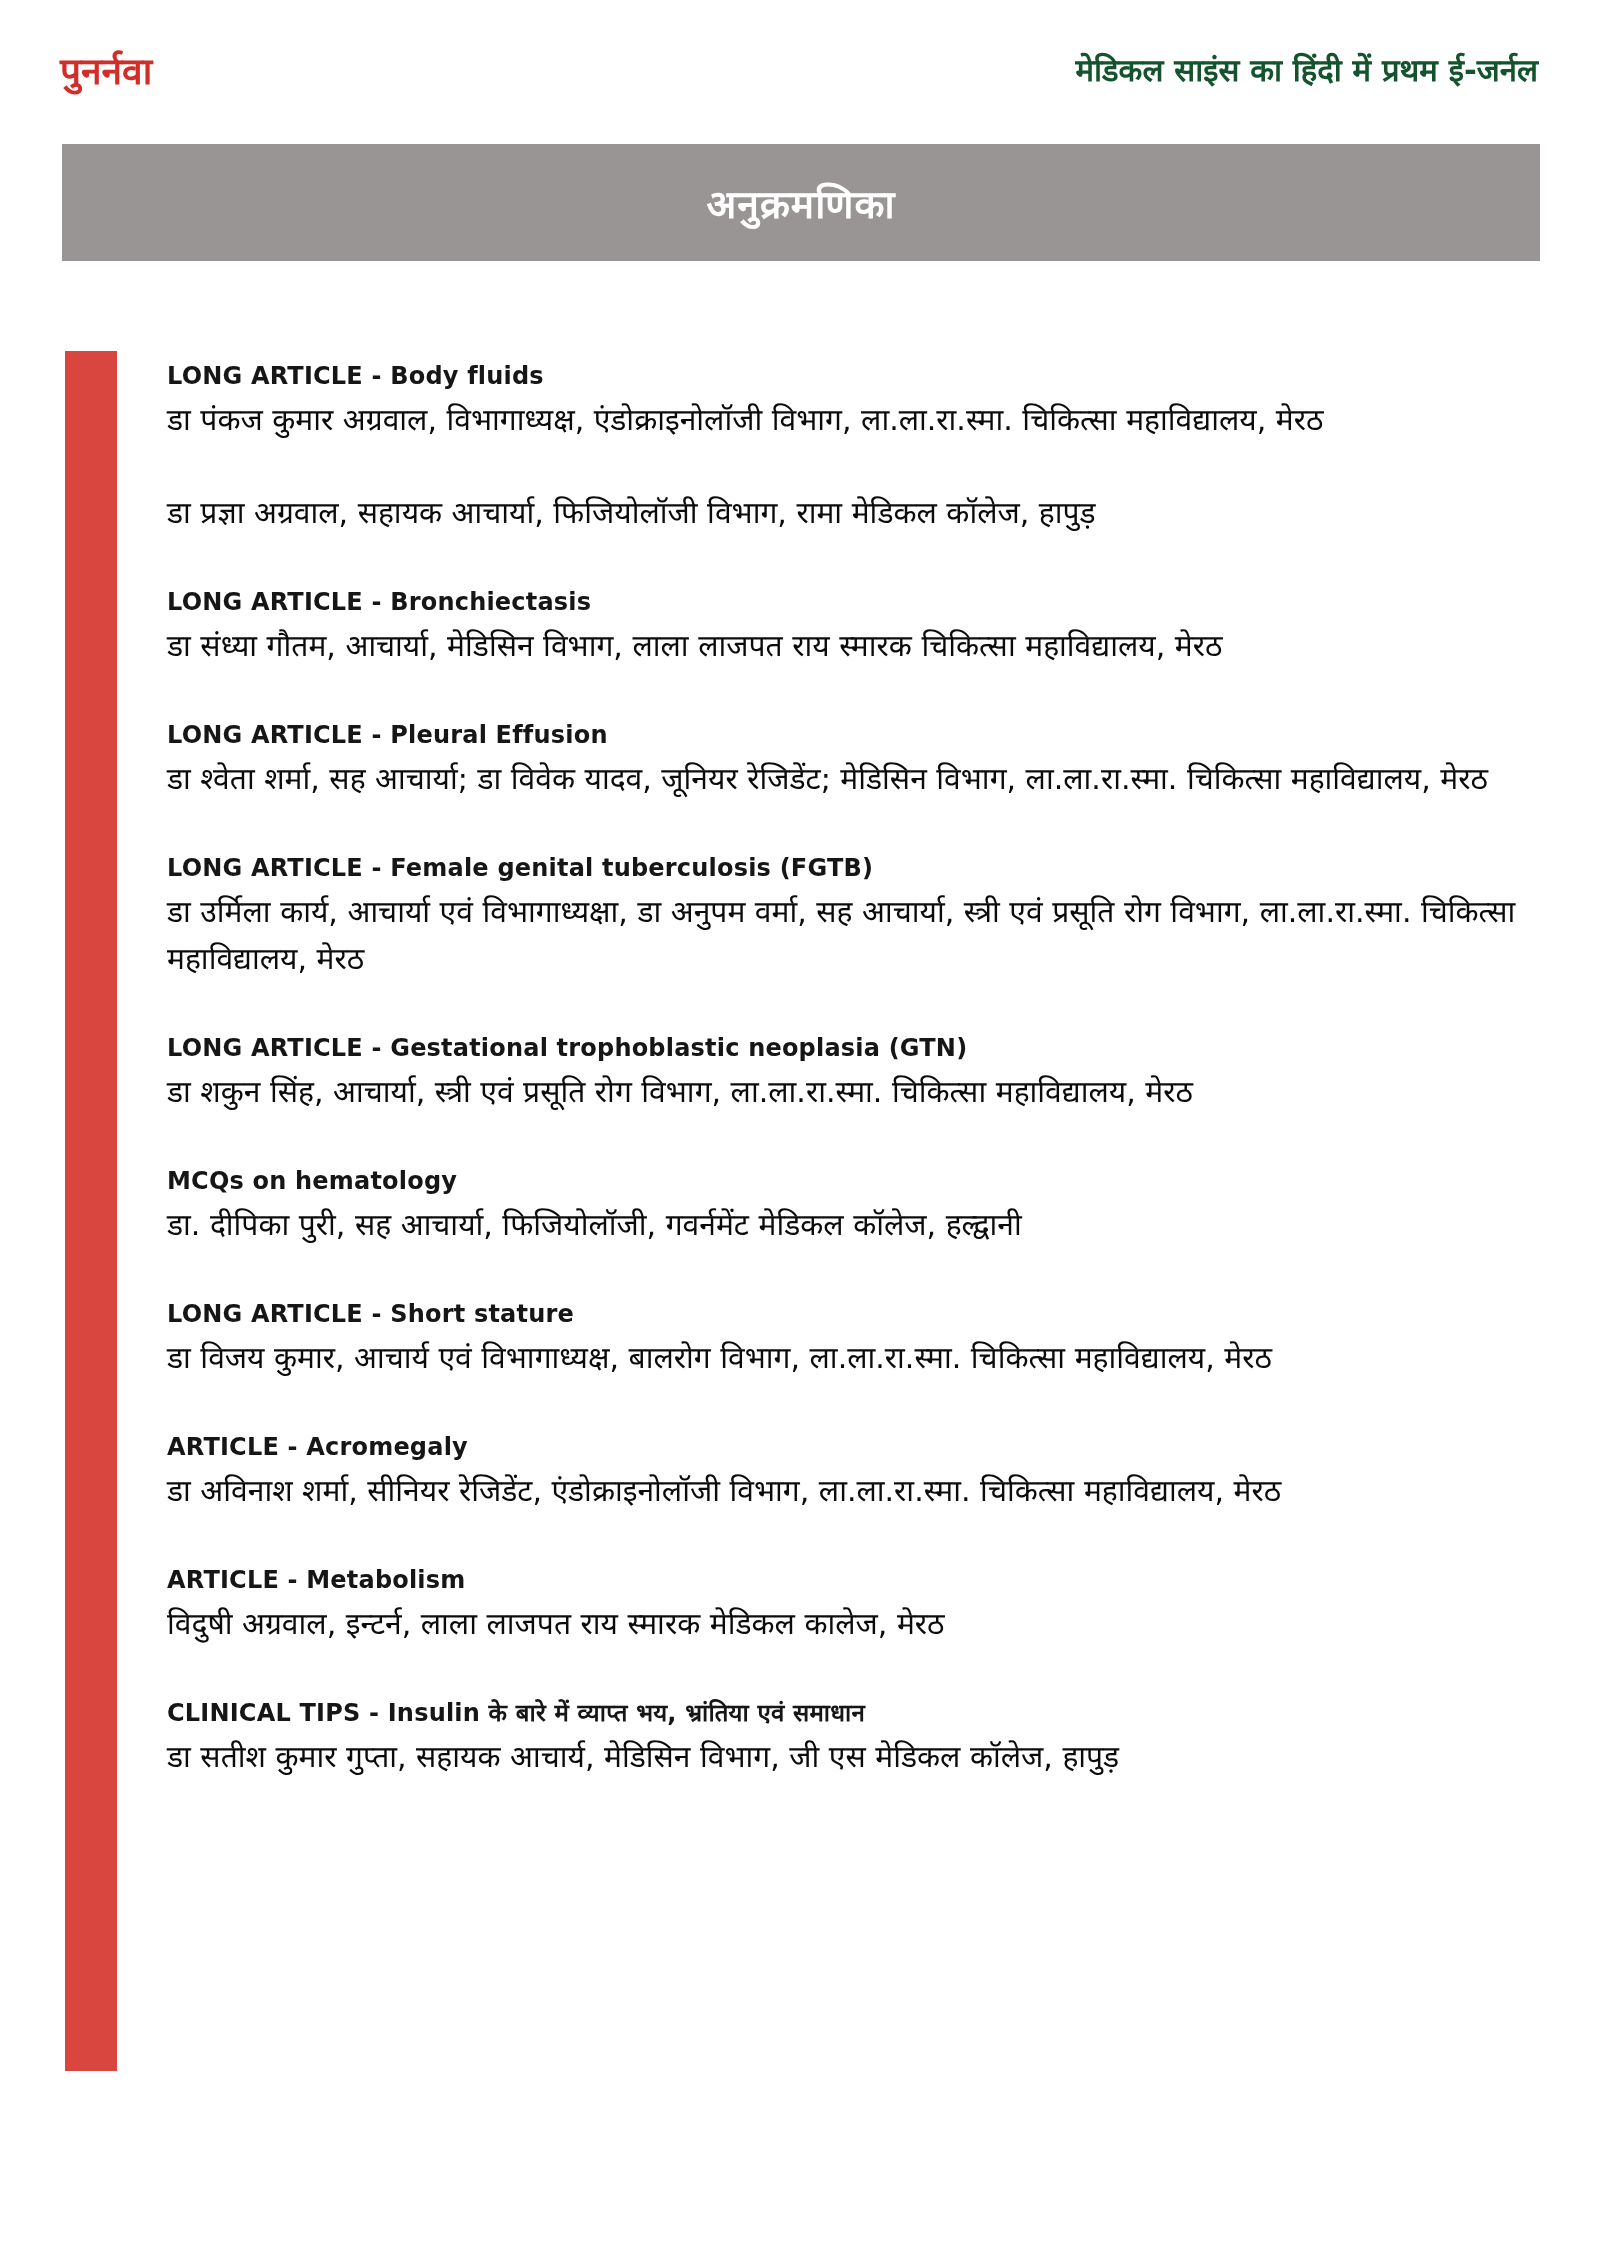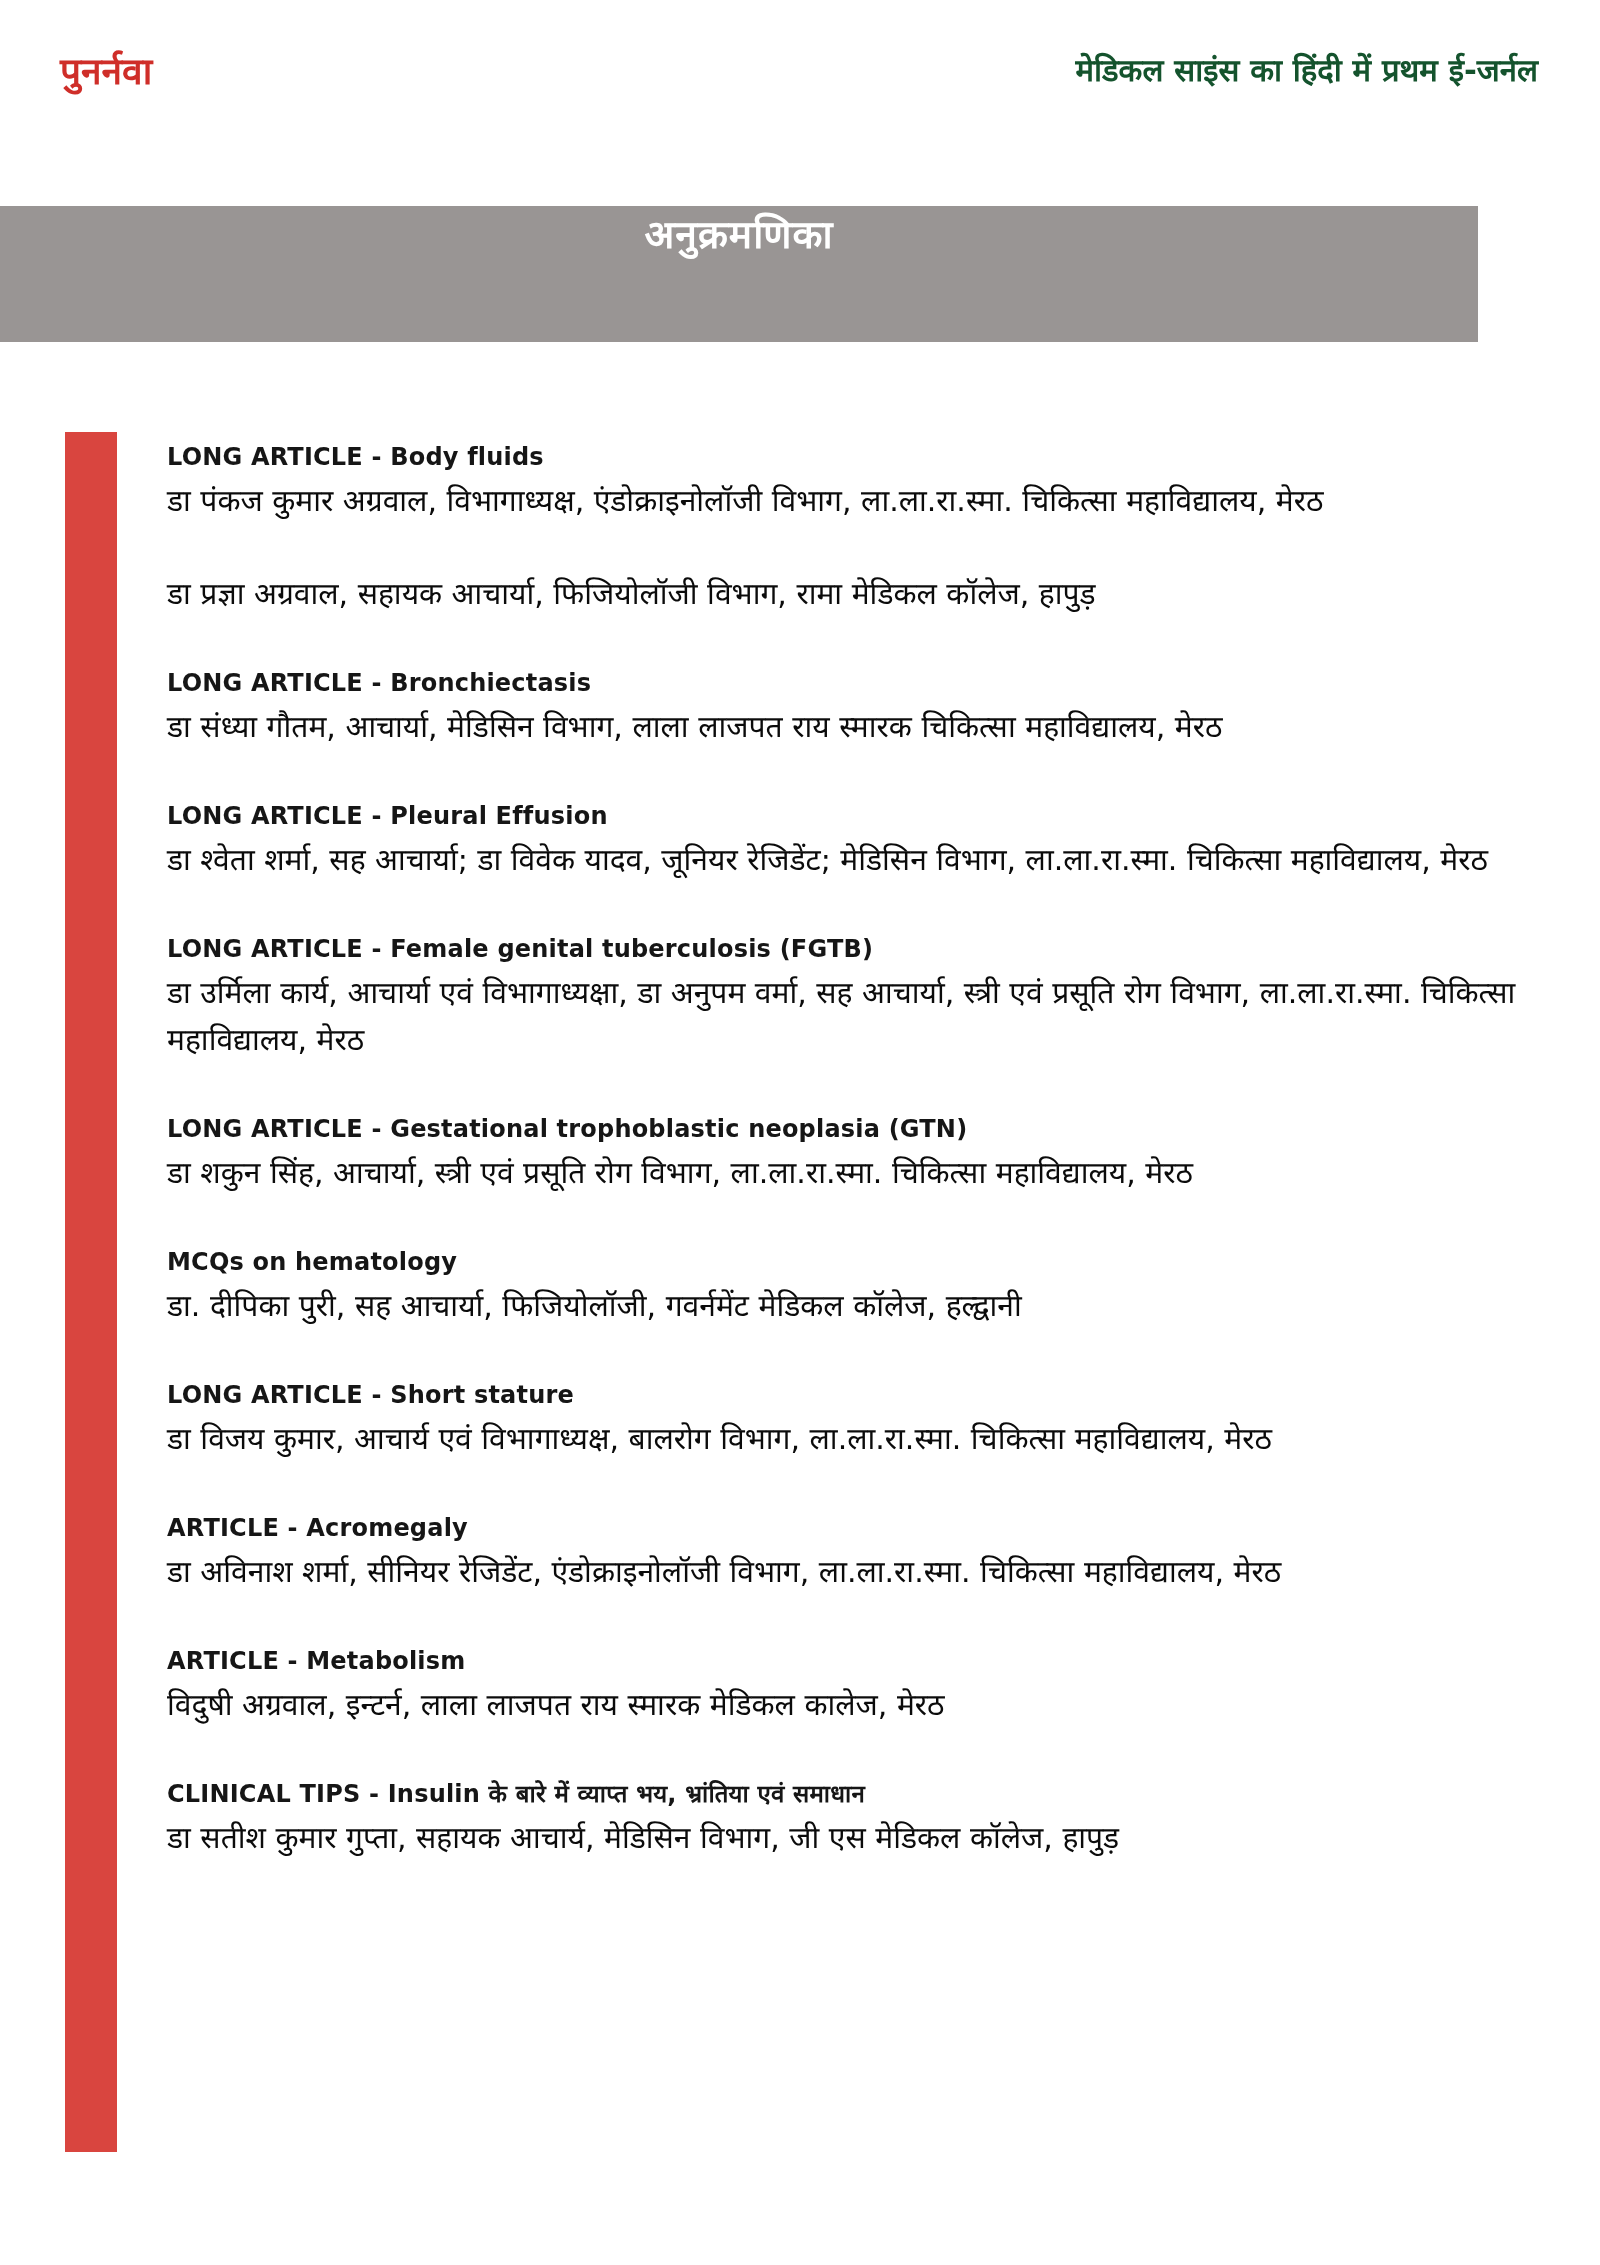--- a/index.html
+++ b/index.html
@@ -11,33 +11,33 @@
     --text-color:#0b0b0b;
   }
   *{margin:0;padding:0;box-sizing:border-box;}
   html,body{background:#ffffff;}
   body{
     width:1600px;height:2265px;
     position:relative;overflow:hidden;
     font-family:"DejaVu Sans","Liberation Sans",sans-serif;
     color:var(--text-color);
   }
-  .page-header{position:relative;height:206px;}
+  .page-header{position:relative;height:144px;}
   .logo{
     position:absolute;left:60px;top:44px;
     font-size:37px;font-weight:bold;color:var(--logo-red);
   }
   .tagline{
     position:absolute;right:62px;top:48px;
     font-size:31px;font-weight:bold;color:#14532d;white-space:nowrap;
   }
   .banner{
-    width:1478px;height:136px;
+    margin-left:62px;width:1478px;height:117px;
     background:var(--banner-gray);
-    display:flex;align-items:flex-start;justify-content:center;
+    display:flex;align-items:center;justify-content:center;
   }
   .banner-title{
     color:var(--banner-text);font-size:39px;font-weight:bold;letter-spacing:1px;
   }
   .content{position:relative;padding:95px 0 0 167px;}
   .accent-bar{
     position:absolute;left:65px;top:90px;width:52px;height:1720px;
     background:var(--bar-red);
   }
   .toc-list{max-width:1390px;}

